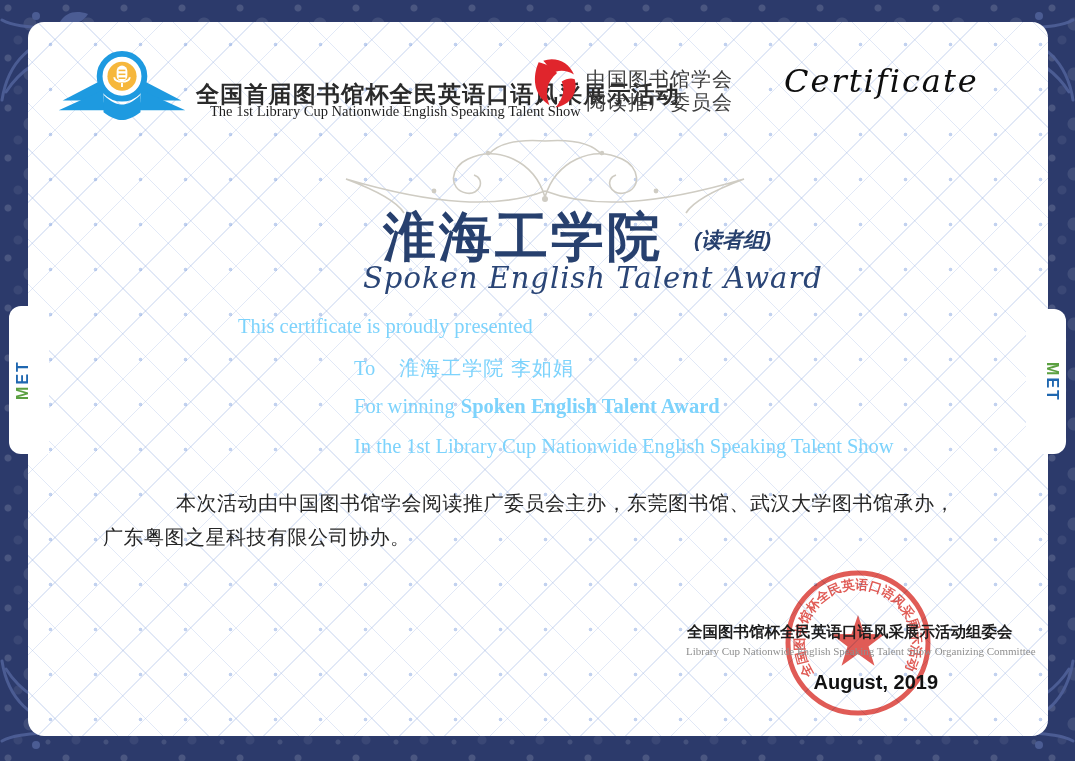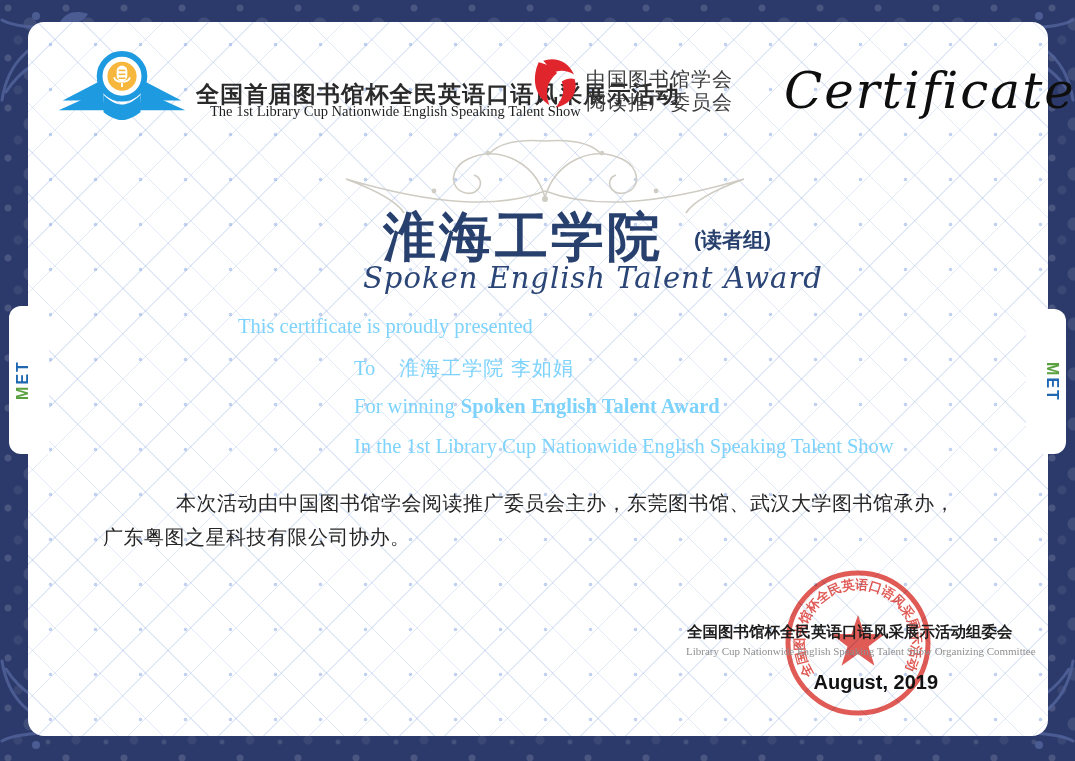--- a/index.html
+++ b/index.html
@@ -45,26 +45,26 @@
 
   .abs { position:absolute; z-index:4; }
 
   
   .event-title-zh { left:196px; top:79px; font-size:23px; font-weight:bold; color:#2a2a2a; letter-spacing:1.2px; }
   .event-title-en { left:210px; top:103px; font-family:"Liberation Serif", serif; font-size:14.5px; color:#1f1f1f; }
   .org-logo { left:531px; top:57px; }
   .org-line { left:586px; font-size:20px; font-weight:500; color:#3d3d3d; letter-spacing:1px; }
   .org-line.l1 { top:66px; } .org-line.l2 { top:89px; }
   .certificate-word { left:784px; top:62px; font-family:"DejaVu Serif", serif; font-style:italic;
-    font-size:50px; color:#0e0e0e; letter-spacing:2px; }
+    font-size:32px; color:#0e0e0e; letter-spacing:2px; }
 
   
   .flourish { left:338px; top:133px; }
   .award-title { left:383px; top:202px; font-size:53px; font-weight:800; color:#27406e; letter-spacing:3px; }
-  .group-label { left:694px; top:226px; font-size:21px; font-weight:600; color:#27406e; }
+  .group-label { left:694px; top:226px; font-size:21px; font-weight:600; color:#27406e;font-style:italic; }
   .award-script { left:363px; top:261px; font-family:"DejaVu Serif", serif; font-style:italic;
     font-size:29px; color:#2a4576; letter-spacing:1px; }
 
   
   .body-line { font-family:"Liberation Serif", serif; font-size:20.5px; color:#7dd3fc; }
   .bl1 { left:238px; top:315px; }
   .bl2 { left:354px; top:355px; }
   .bl3 { left:354px; top:395px; }
   .bl4 { left:354px; top:435px; }
   .recipient-name { font-family:"Liberation Sans", sans-serif; font-size:20px; margin-left:24px; letter-spacing:1px; }

